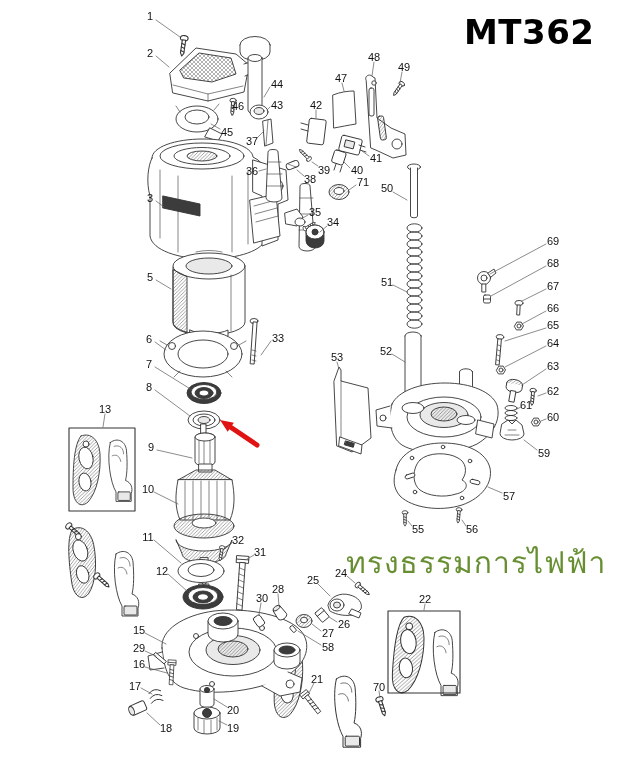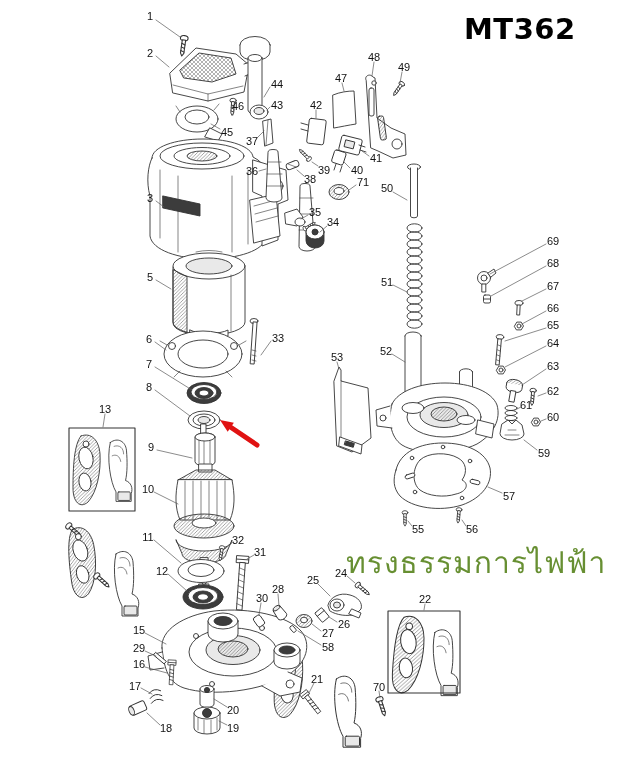--- a/index.html
+++ b/index.html
@@ -1,18 +1,18 @@
 <!DOCTYPE html>
 <html><head>
 <meta charset="utf-8">
 <style>
   html,body{margin:0;padding:0;background:#fff;}
   .page{position:relative;width:628px;height:765px;background:#fff;overflow:hidden;
         font-family:"Liberation Sans",sans-serif;}
-  .title{position:absolute;left:464px;top:12px;font-size:29px;font-weight:bold;color:#000;
+  .title{position:absolute;left:464px;top:12px;font-size:34px;font-weight:bold;color:#000;
          font-family:"DejaVu Sans",sans-serif;letter-spacing:0.5px;z-index:2;}
   .watermark{position:absolute;left:306px;top:539px;font-size:30px;color:#4d7c0f;opacity:.85;
              white-space:nowrap;z-index:0;letter-spacing:1px;margin-left:40px;}
   svg#art{position:absolute;left:0;top:0;z-index:1;}
   #art g{stroke:#333;stroke-width:.9;fill:none;stroke-linejoin:round;stroke-linecap:round;}
   #art .w{fill:#fff;} #art .g{fill:#e9e9e9;} #art .d{fill:#3c3c3c;}
   #art .h{fill:url(#hatch);} #art .gr{fill:url(#grid);}
   #art .thin{stroke-width:.6;}
   #anno text{font:11px "Liberation Sans",sans-serif;fill:#121212;stroke:none;}
   #anno .leader{stroke:#5a5a5a;stroke-width:.7;}

